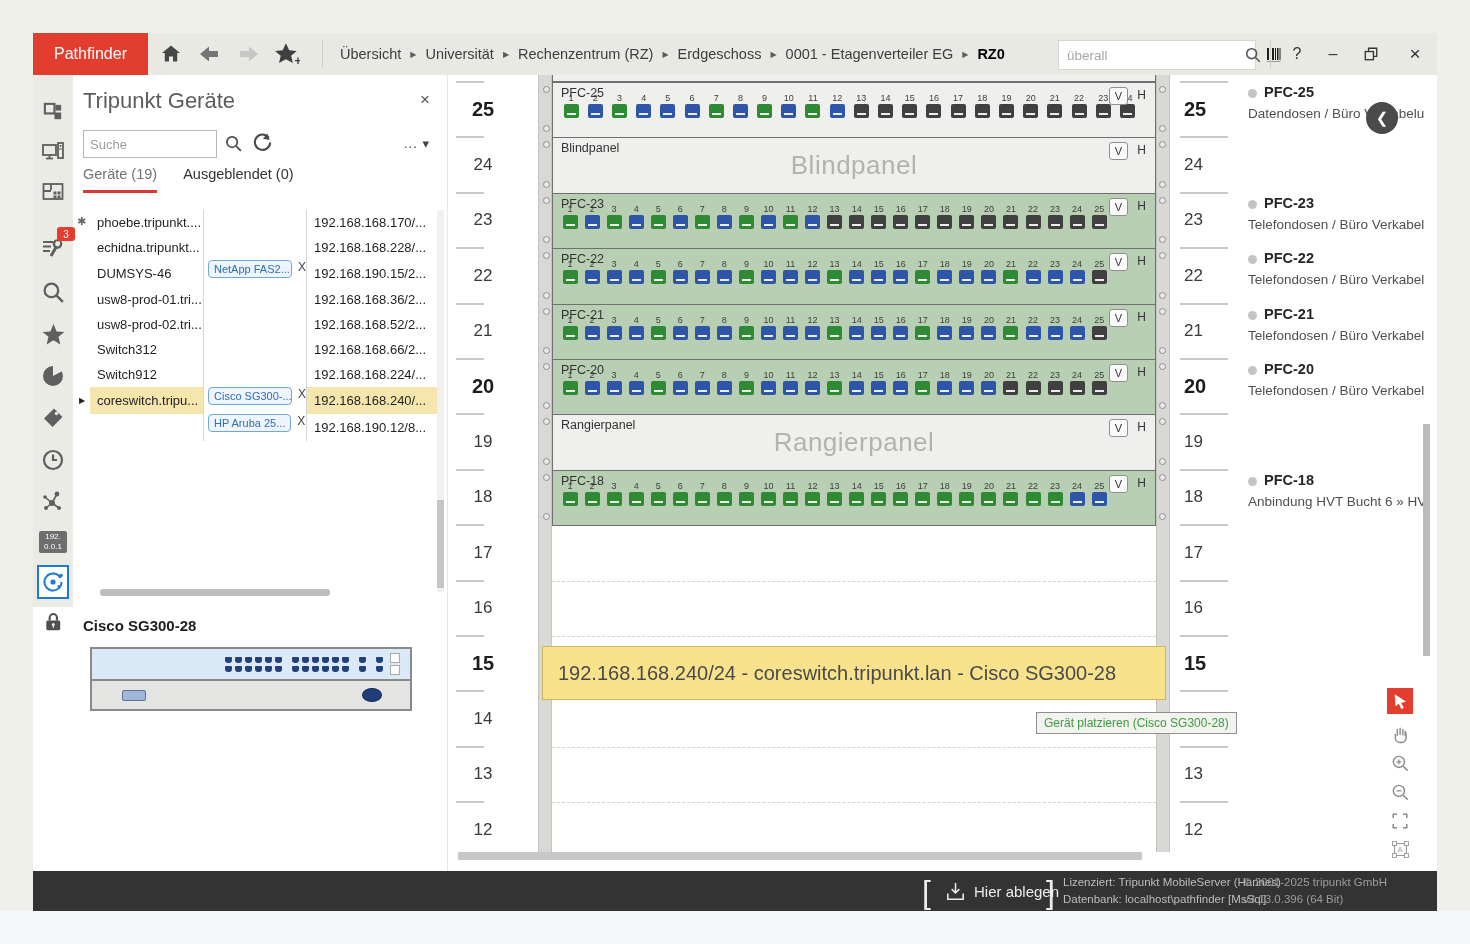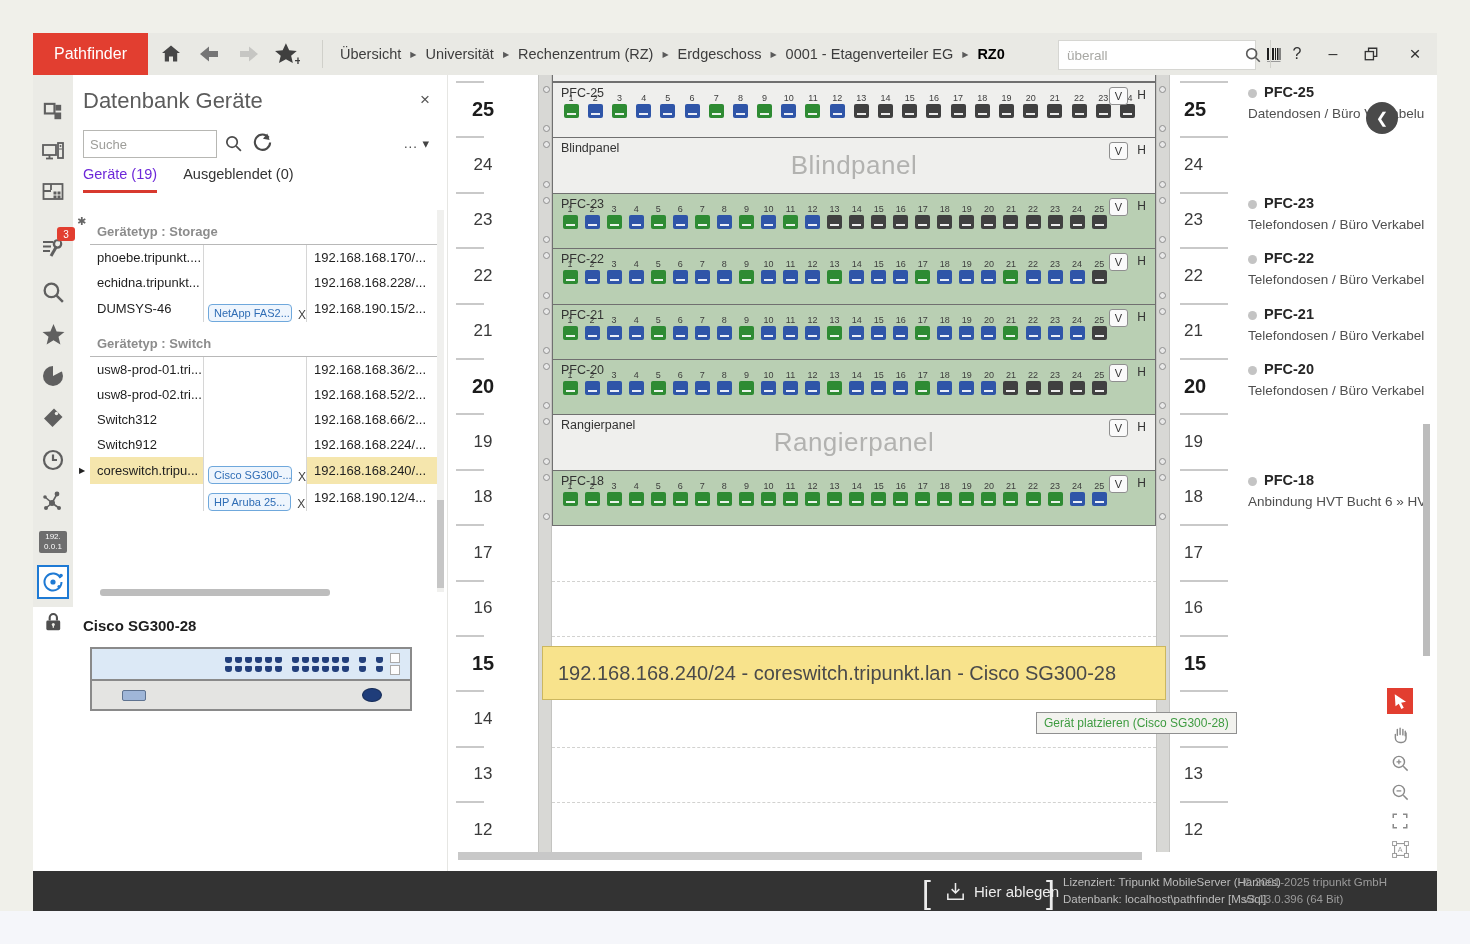--- a/index.html
+++ b/index.html
@@ -39,32 +39,32 @@
   #dp-title{left:83px;top:88px;font-size:22px;font-weight:300;color:#5c5c5c}
   #dp-close{left:420px;top:90px;font-size:17px;color:#555}
   #dp-search{left:83px;top:130px;width:132px;height:26px;border:1px solid #b7b7b3;background:#fff;
              display:flex;}
   #dp-search input{border:none;outline:none;width:100%;font-size:13px;padding:0 6px;color:#333;
                    font-family:inherit;background:transparent}
   #dp-search input::placeholder{color:#9d9d99}
   #dp-more{left:404px;top:136px;font-size:13px;color:#444;letter-spacing:1px}
   #dp-tabs{left:83px;top:166px;display:flex;font-size:14.5px}
   #dp-tabs .tab{margin-right:26px;padding-bottom:8px;color:#333}
-  #dp-tabs .tab.active{color:#6d28d9;border-bottom:3px solid #d8392e}
+  #dp-tabs .tab.active{color:#737373;border-bottom:3px solid #d8392e}
   #tbl-pin{left:77px;top:215px;font-size:11px;color:#666}
   #device-table{left:90px;top:210px;width:347px}
   #tbl-header{display:flex;height:24px;background:#3c3c3c;color:#f0f0f0;font-size:12.5px;align-items:center}
   .c0{width:113px;padding-left:7px;box-sizing:border-box}
   .c1{width:104px;padding-left:4px;box-sizing:border-box}
   .c2{width:130px;padding-left:7px;box-sizing:border-box;display:flex;align-items:center}
   #sort-arrow{margin-left:auto;margin-right:8px;font-size:9px;color:#141414}
   .t-row{display:flex;height:25px;align-items:center;font-size:13px;color:#1f1f1f}
   .t-row.tall{height:27px}
   .t-row .c1{border-left:1px solid #d6d6d6;border-right:1px solid #d6d6d6;height:100%;
-             display:flex;align-items:flex-end}
+             display:flex;align-items:flex-start}
   .t-row .cell{overflow:hidden;white-space:nowrap;height:100%;display:flex;align-items:center}
   .t-row.sel .c0,.t-row.sel .c2{background:#f5e6ad}
   .t-row.sel{position:relative}
   .t-row.sel:before{content:"▶";position:absolute;left:-11px;font-size:8px;color:#222}
   .t-group{margin-top:12px;padding:2px 0 5px 7px;border-bottom:1px solid #b8b8b8;
            color:#8c8c8c;font-weight:700;font-size:13px}
   .chip{border:1px solid #6fa8dc;background:#eef5fd;color:#2f6db5;font-size:11px;border-radius:4px;
         padding:2px 5px;max-width:74px;overflow:hidden;white-space:nowrap}
   .chip-x{color:#444;font-size:12px;margin-left:6px}
   #tbl-vscroll{left:437px;top:210px;width:7px;height:382px;background:#f0f0ee}
@@ -320,21 +320,21 @@
 </div>
 <div class="abs strip-icon" style="top:606px">
   <svg width="23" height="23" viewBox="0 0 24 24">
       <path d="M8,10 V7 a3.8,3.8 0 0 1 7.6,0 V10" fill="none" stroke="#4f4f4f" stroke-width="2.2"></path>
       <rect x="4.5" y="10" width="14.5" height="10" rx="1.5" fill="#4f4f4f"></rect>
       <circle cx="11.8" cy="14" r="1.6" fill="#ebebe6"></circle>
       <rect x="11.1" y="14.5" width="1.4" height="3" fill="#ebebe6"></rect>
     </svg>
 </div>
 
-<div class="abs" id="dp-title">Datenbank Geräte</div>
+<div class="abs" id="dp-title">Tripunkt Geräte</div>
 <div class="abs" id="dp-close">×</div>
 <div class="abs" id="dp-search">
   <input placeholder="Suche" style="">
 </div>
 <div class="abs" style="left:224px;top:134px">
   <svg width="19" height="19" viewBox="0 0 20 20">
       <circle cx="8.5" cy="8.5" r="5.5" fill="none" stroke="#4a4a4a" stroke-width="1.8"></circle>
       <line x1="12.8" y1="12.8" x2="17.8" y2="17.8" stroke="#4a4a4a" stroke-width="1.8"></line>
     </svg>
 </div>
@@ -346,40 +346,38 @@
 </div>
 <div class="abs" id="dp-more">... ▾</div>
 <div class="abs" id="dp-tabs">
     <div class="tab active">Geräte (19)</div>
     <div class="tab">Ausgeblendet (0)</div>
   </div>
 <div class="abs" id="tbl-pin">✱</div>
 
 <div class="abs" id="device-table">
   <div id="table-rows">
-      <div class="t-group">Gerätetyp : Storage</div>
       <div class="t-row">
         <div class="c0 cell">phoebe.tripunkt....</div>
         <div class="c1"></div>
         <div class="c2 cell">192.168.168.170/...</div>
       </div>
       <div class="t-row">
         <div class="c0 cell">echidna.tripunkt...</div>
         <div class="c1"></div>
         <div class="c2 cell">192.168.168.228/...</div>
       </div>
       <div class="t-row tall">
         <div class="c0 cell">DUMSYS-46</div>
         <div class="c1">
           <span class="chip">NetApp FAS2...</span>
           <span class="chip-x">X</span>
         </div>
         <div class="c2 cell">192.168.190.15/2...</div>
       </div>
-      <div class="t-group">Gerätetyp : Switch</div>
       <div class="t-row">
         <div class="c0 cell">usw8-prod-01.tri...</div>
         <div class="c1"></div>
         <div class="c2 cell">192.168.168.36/2...</div>
       </div>
       <div class="t-row">
         <div class="c0 cell">usw8-prod-02.tri...</div>
         <div class="c1"></div>
         <div class="c2 cell">192.168.168.52/2...</div>
       </div>
@@ -400,21 +398,21 @@
           <span class="chip-x">X</span>
         </div>
         <div class="c2 cell">192.168.168.240/...</div>
       </div>
       <div class="t-row tall">
         <div class="c0 cell"></div>
         <div class="c1">
           <span class="chip">HP Aruba 25...</span>
           <span class="chip-x">X</span>
         </div>
-        <div class="c2 cell">192.168.190.12/4...</div>
+        <div class="c2 cell">192.168.190.12/8...</div>
       </div>
     </div>
 </div>
 <div class="abs" id="tbl-vscroll"></div>
 <div class="abs" id="tbl-vthumb"></div>
 <div class="abs" id="tbl-hscroll"></div>
 
 <div class="abs" id="preview-title">Cisco SG300-28</div>
 <div class="abs" id="preview-box">
   <div id="preview-top">

